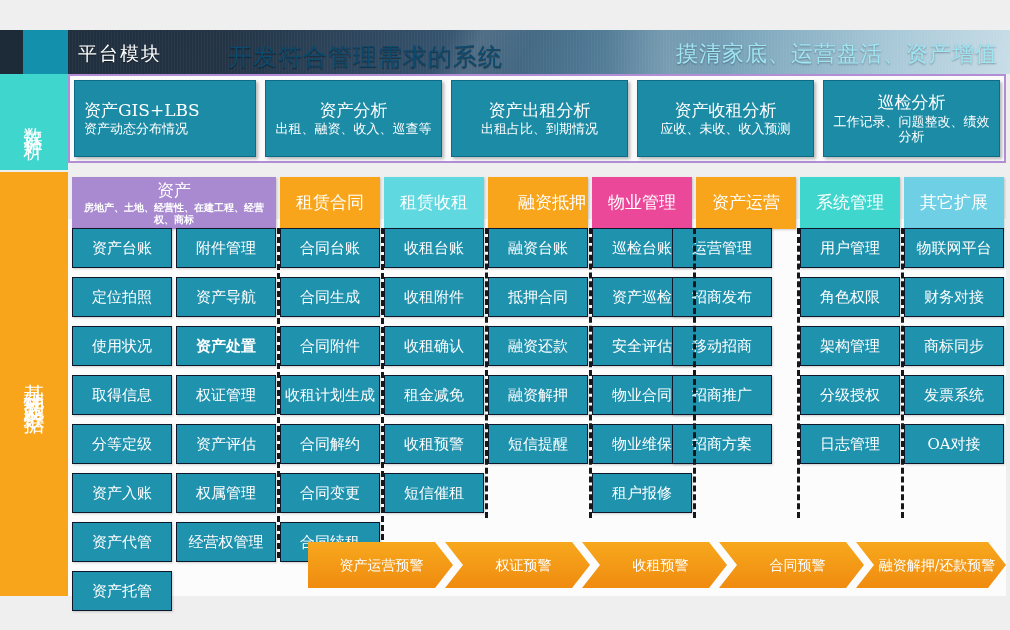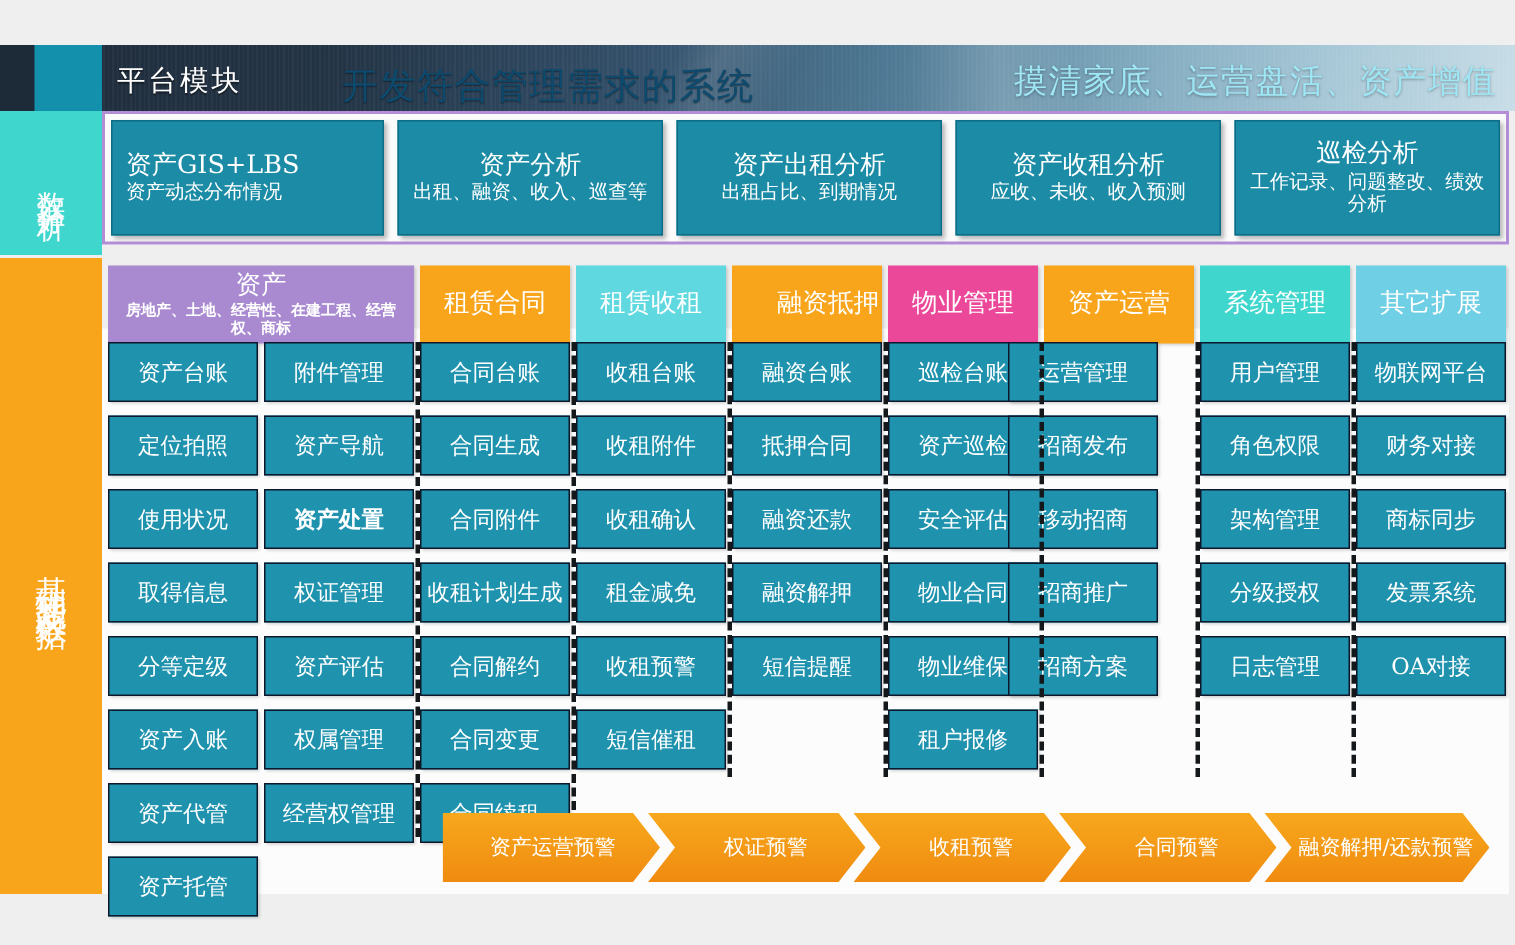--- a/index.html
+++ b/index.html
@@ -105,21 +105,21 @@
   .tile.bold { font-weight: bold; }
   .tile.h1 { height: 40px; }
 
   
   .vsep {
     position: absolute; top: 228px; width: 0;
     border-left: 3px dashed #15181b;
   }
 
   
-  .arrows { position: absolute; left: 295px; top: 542px; height: 46px; display: flex; }
+  .arrows { position: absolute; left: 308px; top: 542px; height: 46px; display: flex; }
   .arrow {
     position: relative; height: 46px;
     background: linear-gradient(180deg,#f7a81d 0%,#f08b10 100%);
     color: #ffffff; display: flex; align-items: center; justify-content: center;
     text-align: center; font-size: 14px; line-height: 1.15;
     font-family: "DejaVu Serif", "Liberation Serif", serif;
     clip-path: polygon(0 0, calc(100% - 18px) 0, 100% 50%, calc(100% - 18px) 100%, 0 100%, 18px 50%);
     padding: 0 10px 0 22px; margin-right: -8px;
   }
   .arrow.first { clip-path: polygon(0 0, calc(100% - 18px) 0, 100% 50%, calc(100% - 18px) 100%, 0 100%); padding-left: 12px; }

